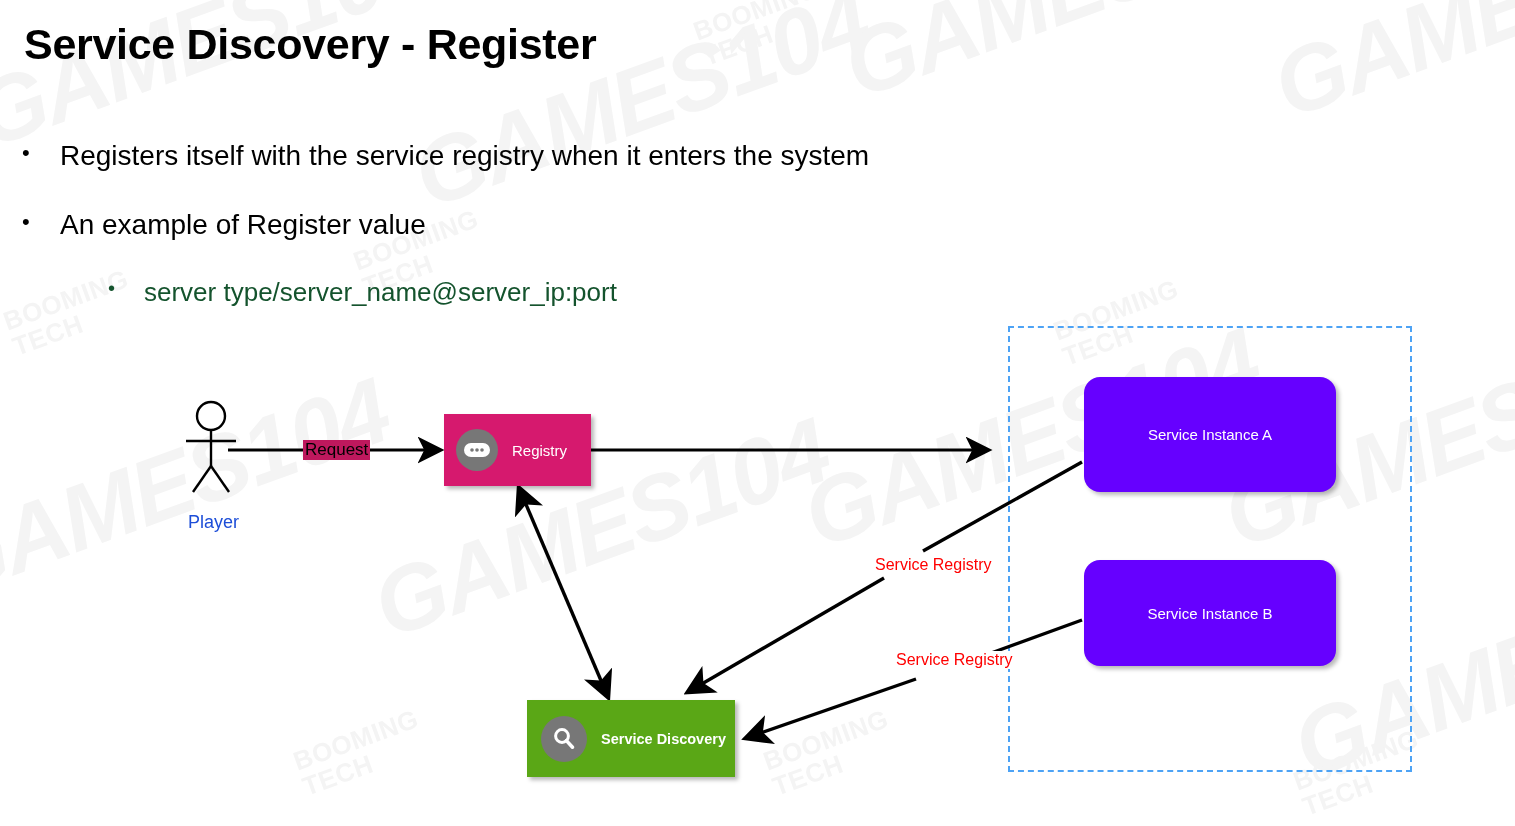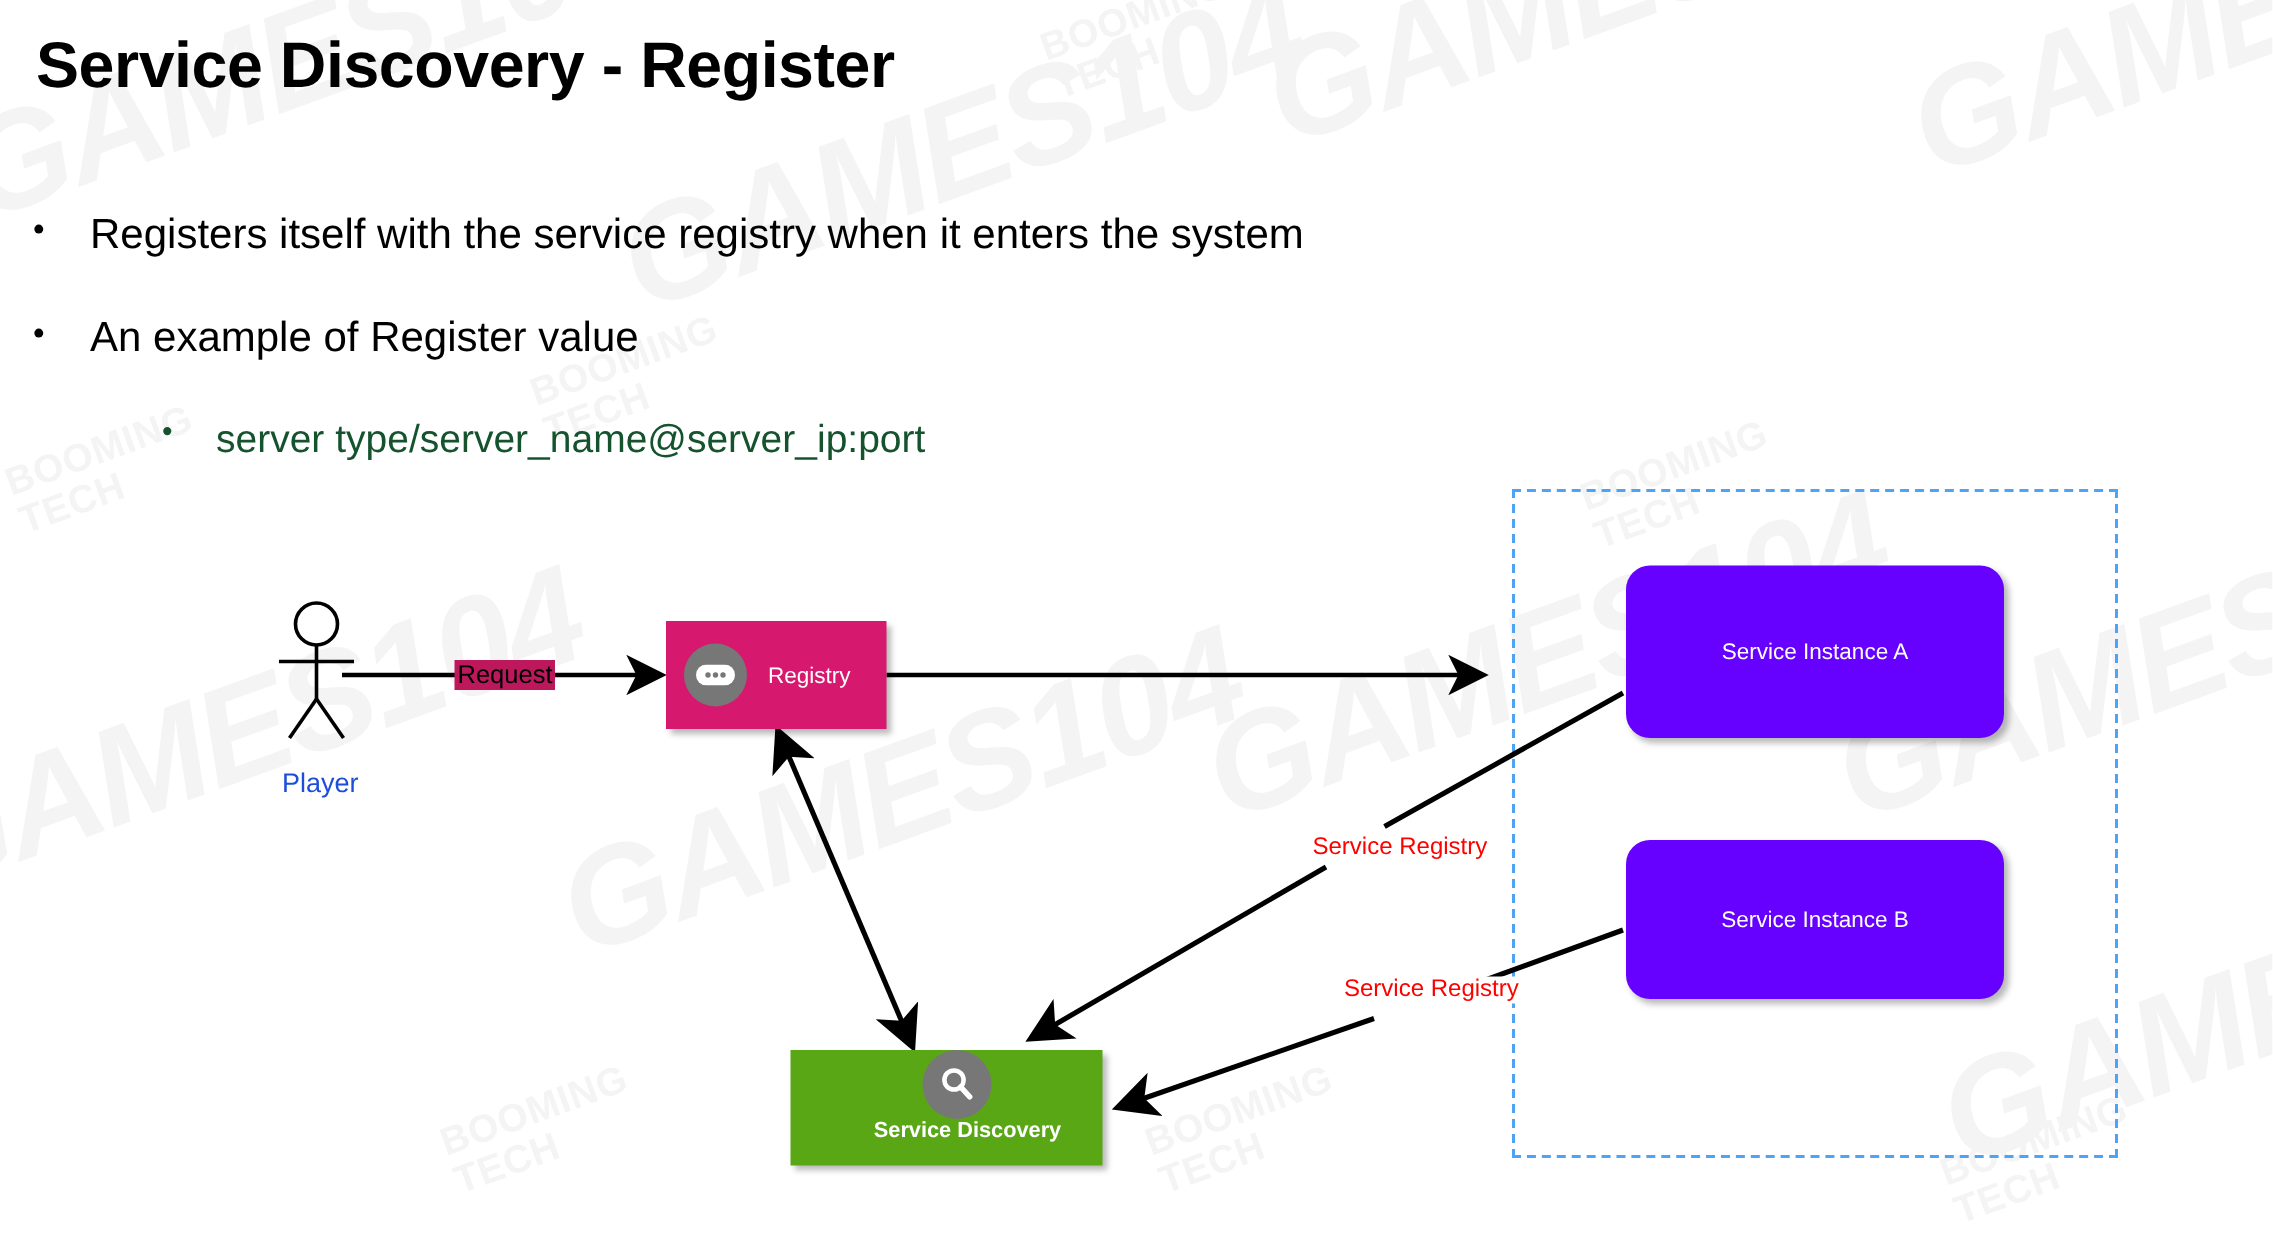--- a/index.html
+++ b/index.html
@@ -117,21 +117,20 @@
     background: #d6196e;
     padding-left: 12px;
   }
   #node-discovery {
     left: 527px;
     top: 700px;
     width: 208px;
     height: 77px;
     background: #5aa716;
     padding-left: 14px;
-    flex-direction: column;
   }
   #node-instance-a {
     left: 1084px;
     top: 377px;
     width: 252px;
     height: 115px;
     background: #6600ff;
     border-radius: 16px;
     justify-content: center;
   }

